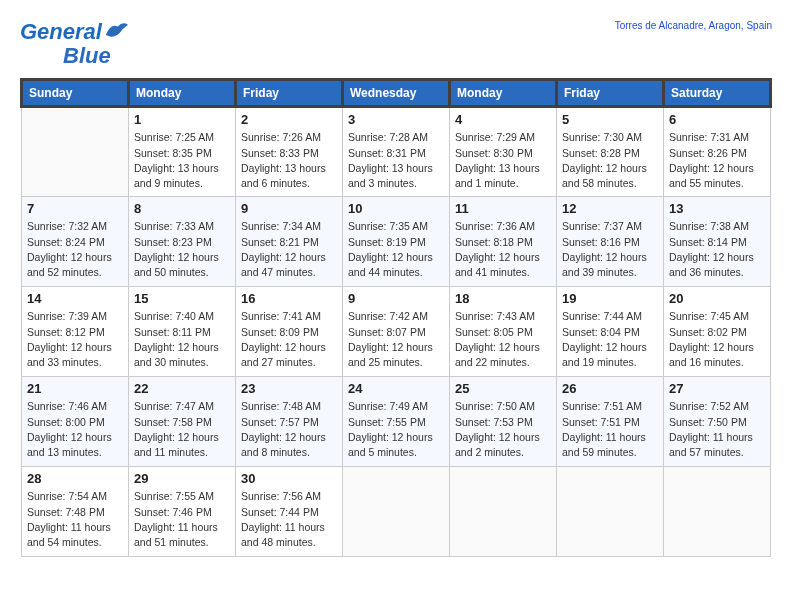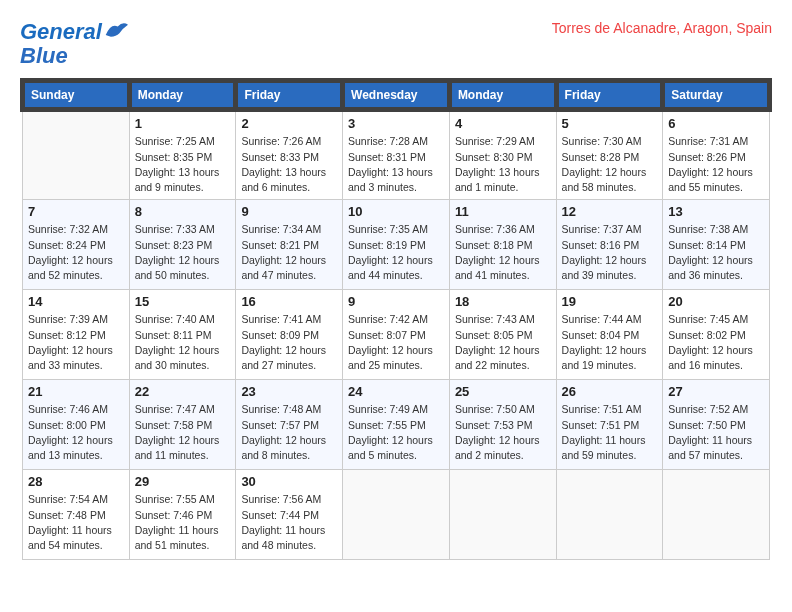--- a/index.html
+++ b/index.html
@@ -38,36 +38,36 @@
     }
     .title-area {
       text-align: right;
     }
     .month-title {
       font-size: 36px;
       color: #333;
       font-weight: normal;
     }
     .location {
-      font-size: 14px;
-      color: #ef4444;
+      font-size: 10px;
+      color: #1d4ed8;
     }
     table {
       width: 100%;
       border-collapse: collapse;
       font-size: 11px;
     }
     th {
       background-color: #2a6bbf;
       color: #fff;
       text-align: left;
       padding: 5px 6px;
       font-size: 12px;
       font-weight: bold;
-      border: 5px solid #404040;
+      border: 3px solid #404040;
     }
     td {
       border: 1px solid #ccc;
       vertical-align: top;
       padding: 4px 5px;
       height: 90px;
       width: 107px;
     }
     td.empty {
       background: #f9f9f9;
@@ -97,21 +97,21 @@
 </head>
 <body>
 
 <div class="header">
   <div class="logo">
     <div>
       <div class="logo-text">
         <span>General</span><svg class="logo-icon" viewBox="0 0 28 22" xmlns="http://www.w3.org/2000/svg">
             <path d="M2 18 Q8 4 16 8 Q22 2 28 6 Q22 10 18 16 Q14 20 8 20 Z" fill="#2a6bbf"></path>
           </svg><br>
-        <span style="color:#2a6bbf;">Blue</span>
+        <span style="color:#2a6bbf;margin-left:43px;">Blue</span>
       </div>
     </div>
   </div>
   <div class="title-area">
     <div class="location">Torres de Alcanadre, Aragon, Spain</div>
   </div>
 </div>
 
 <table>
   <thead>

